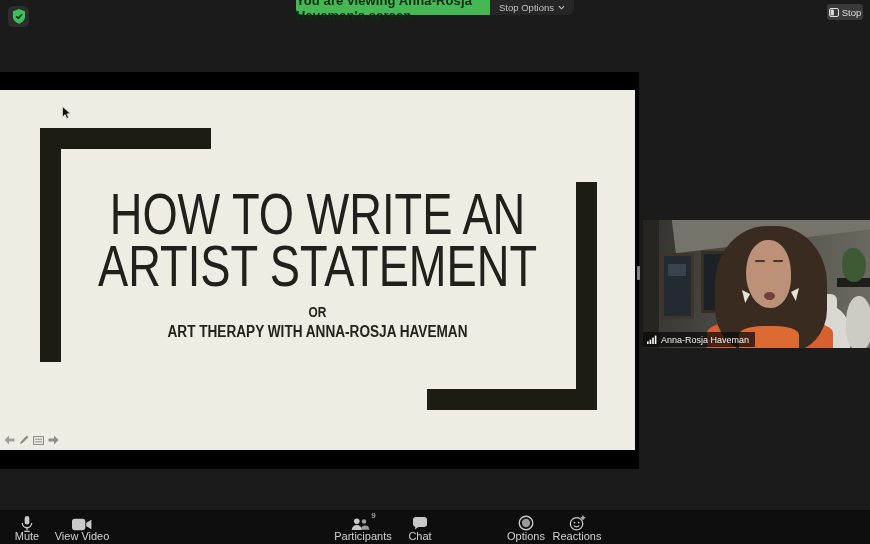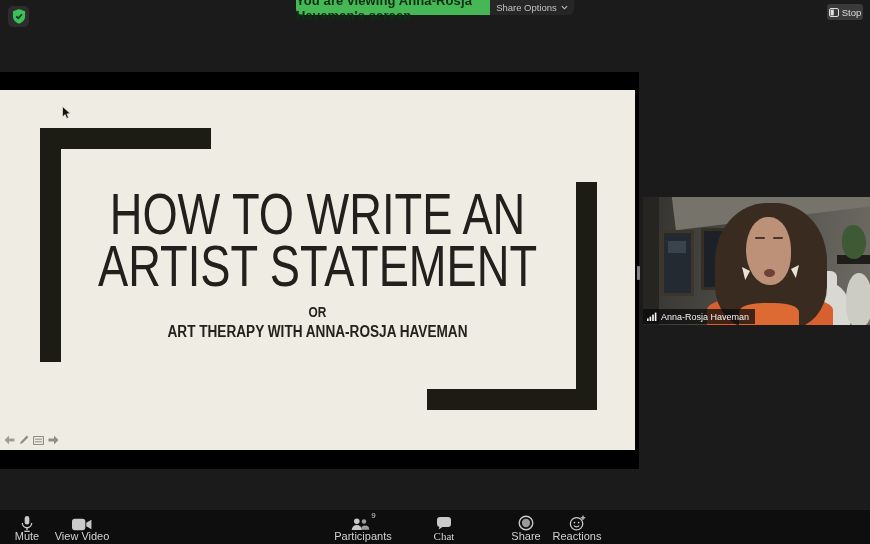--- a/index.html
+++ b/index.html
@@ -64,21 +64,21 @@
     position:absolute; left:4px; top:345px; display:flex; gap:4px; align-items:center;
   }
   .presenter-controls span{ display:flex; cursor:pointer; }
   .cursor{ position:absolute; left:62px; top:15px; }
   .scrollbar-handle{
     position:absolute; left:637px; top:266px; width:3px; height:14px;
     background:#848484; border-radius:1px; cursor:pointer;
   }
   
   .video-tile{
-    position:absolute; left:643px; top:197px; width:227px; height:128px;
+    position:absolute; left:643px; top:220px; width:227px; height:128px;
     overflow:hidden; cursor:pointer;
     background:linear-gradient(100deg,#33312d 0%,#4a4843 38%,#5d5b55 70%,#6e6c64 100%);
   }
   .vt-ceiling{ position:absolute; left:30px; top:-14px; width:220px; height:34px;
     background:#75736a; transform:rotate(-7deg); }
   .vt-doorway{ position:absolute; left:0; top:0; width:16px; height:128px; background:#262522; }
   .vt-frame1{ position:absolute; left:18px; top:33px; width:33px; height:66px;
     background:#232a31; border:3px solid #3e362a; }
   .vt-frame1::after{ content:""; position:absolute; left:4px; top:8px; width:18px; height:12px; background:#39434d; }
   .vt-frame2{ position:absolute; left:58px; top:31px; width:31px; height:62px;
@@ -138,21 +138,21 @@
           <polyline points="4.6,7.8 6.8,10 10.6,5.6" stroke="#0d3a18" stroke-width="1.8" fill="none"></polyline>
         </svg>
     </span>
   </div>
 
   <div class="viewing-banner">
     <span>You are viewing Anna-Rosja Haveman's screen</span>
   </div>
 
   <button class="view-options">
-    <span>Share Options</span>
+    <span>Stop Options</span>
     <span style="display:flex">
       <svg width="7" height="5" viewBox="0 0 8 5">
           <polyline points="1,1 4,4 7,1" stroke="#c3c3c3" stroke-width="1.2" fill="none"></polyline>
         </svg>
     </span>
   </button>
 
   <button class="view-btn">
     <span style="display:flex">
       <svg width="10" height="9" viewBox="0 0 10 9">
@@ -276,38 +276,38 @@
               <path d="M0.5 13 a5.5 5.5 0 0 1 11 0 Z" fill="#c9c9c9"></path>
               <circle cx="13.8" cy="3.8" r="2.4" fill="#9c9c9c"></circle>
               <path d="M10.6 12.6 a4.4 4.4 0 0 1 8.8 0 Z" fill="#9c9c9c"></path>
             </svg>
         </span>
         <span class="pcount">9</span>
       </span>
       <span class="lbl">Participants</span>
     </button>
 
-    <button class="tb-btn" style="left:422px; width:44px;font-family:Liberation Serif, serif;">
+    <button class="tb-btn" style="left:398px; width:44px;">
       <span class="icon-row" style="padding-top:2px">
         <svg width="16" height="14" viewBox="0 0 16 14">
             <path d="M1 4 a3 3 0 0 1 3-3 h8 a3 3 0 0 1 3 3 v4 a3 3 0 0 1-3 3 H6.5 L2.6 13.6 3.4 11 A3 3 0 0 1 1 8 Z" fill="#c9c9c9"></path>
           </svg>
       </span>
       <span class="lbl">Chat</span>
     </button>
 
 
     <button class="tb-btn" style="left:504px; width:44px;">
       <span class="icon-row" style="padding-top:1px">
         <svg width="16" height="16" viewBox="0 0 17 17">
             <circle cx="8.5" cy="8.5" r="7.2" fill="none" stroke="#c9c9c9" stroke-width="1.5"></circle>
             <circle cx="8.5" cy="8.5" r="4.4" fill="#9a9a9a"></circle>
           </svg>
       </span>
-      <span class="lbl">Share</span>
+      <span class="lbl">Options</span>
     </button>
 
     <button class="tb-btn" style="left:549px; width:56px;">
       <span class="icon-row" style="padding-top:1px">
         <svg width="17" height="16" viewBox="0 0 18 17">
             <circle cx="8" cy="9.3" r="6.6" fill="none" stroke="#c9c9c9" stroke-width="1.4"></circle>
             <circle cx="5.8" cy="8" r="0.9" fill="#c9c9c9"></circle>
             <circle cx="10.2" cy="8" r="0.9" fill="#c9c9c9"></circle>
             <path d="M5.2 11.2 a3.4 3.4 0 0 0 5.6 0" fill="none" stroke="#c9c9c9" stroke-width="1.2"></path>
             <line x1="14.8" y1="0.6" x2="14.8" y2="5.4" stroke="#c9c9c9" stroke-width="1.3"></line>

